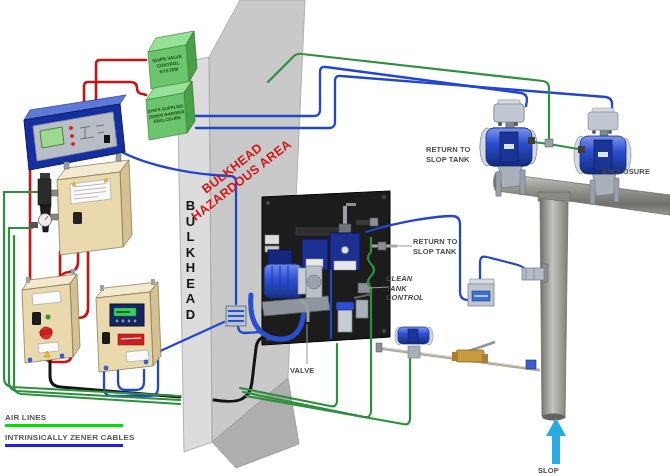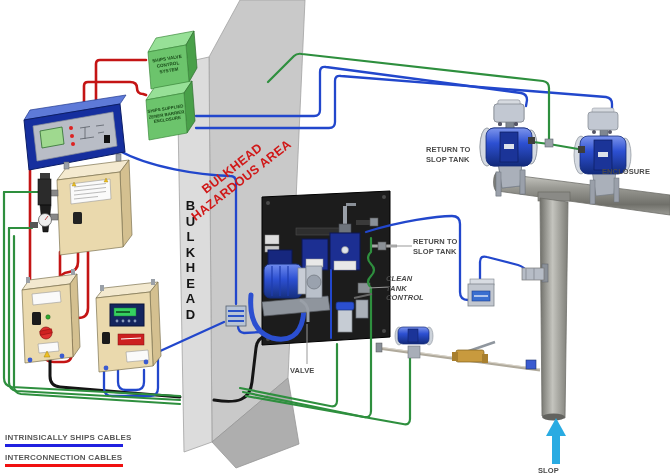--- a/index.html
+++ b/index.html
@@ -355,22 +355,22 @@
   <div>SLOP TANK</div>
 </div>
 <div class="lbl" style="left:386px;top:274px;width:44px;font-style:italic;">
   <div>CLEAN</div>
   <div>TANK</div>
   <div>CONTROL</div>
 </div>
 <div class="lbl center" style="left:290px;top:366px;width:36px;">VALVE</div>
 <div class="lbl center" style="left:538px;top:466px;width:38px;">SLOP</div>
 
+<div class="legend-row" style="top:413px;">
+  <div class="legend-label">AIR LINES</div>
+  <div class="legend-bar" style="background: rgb(0, 221, 0);"></div>
+</div>
 <div class="legend-row" style="top:433px;">
-  <div class="legend-label">INTRINSICALLY SHIPS CABLES</div>
+  <div class="legend-label">INTRINSICALLY ZENER CABLES</div>
   <div class="legend-bar" style="background: rgb(32, 32, 224);"></div>
 </div>
-<div class="legend-row" style="top:453px;">
-  <div class="legend-label">INTERCONNECTION CABLES</div>
-  <div class="legend-bar" style="background: rgb(240, 16, 16);"></div>
-</div>
 
 </div>
 
 </body></html>

